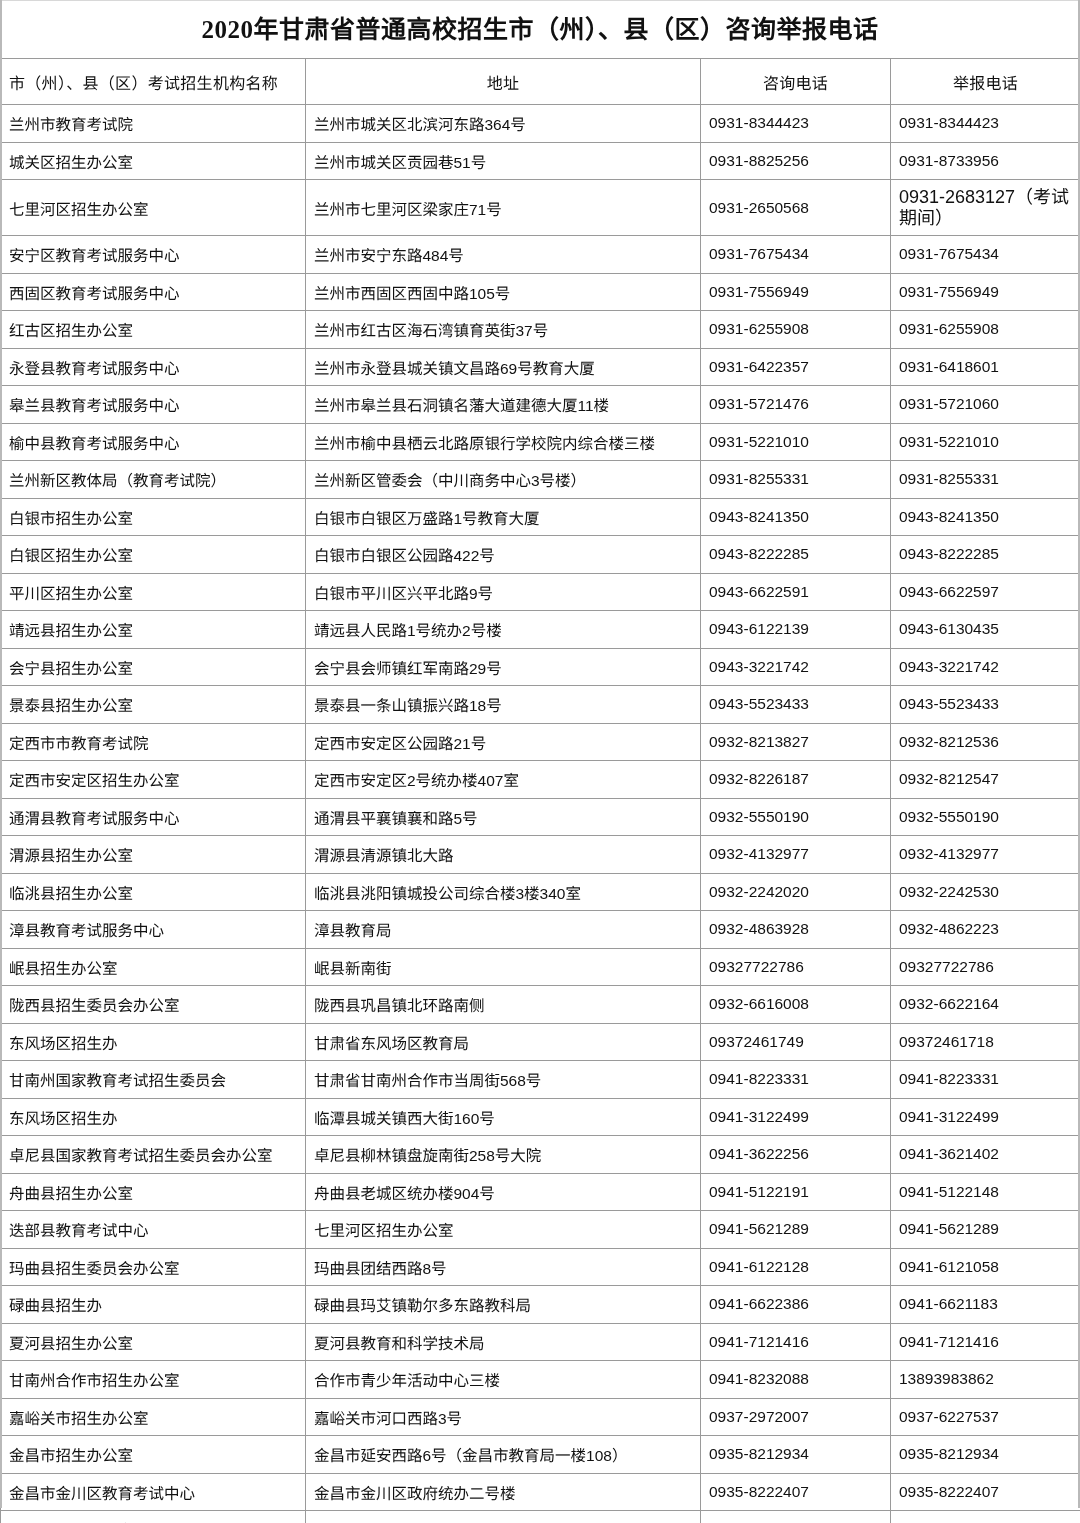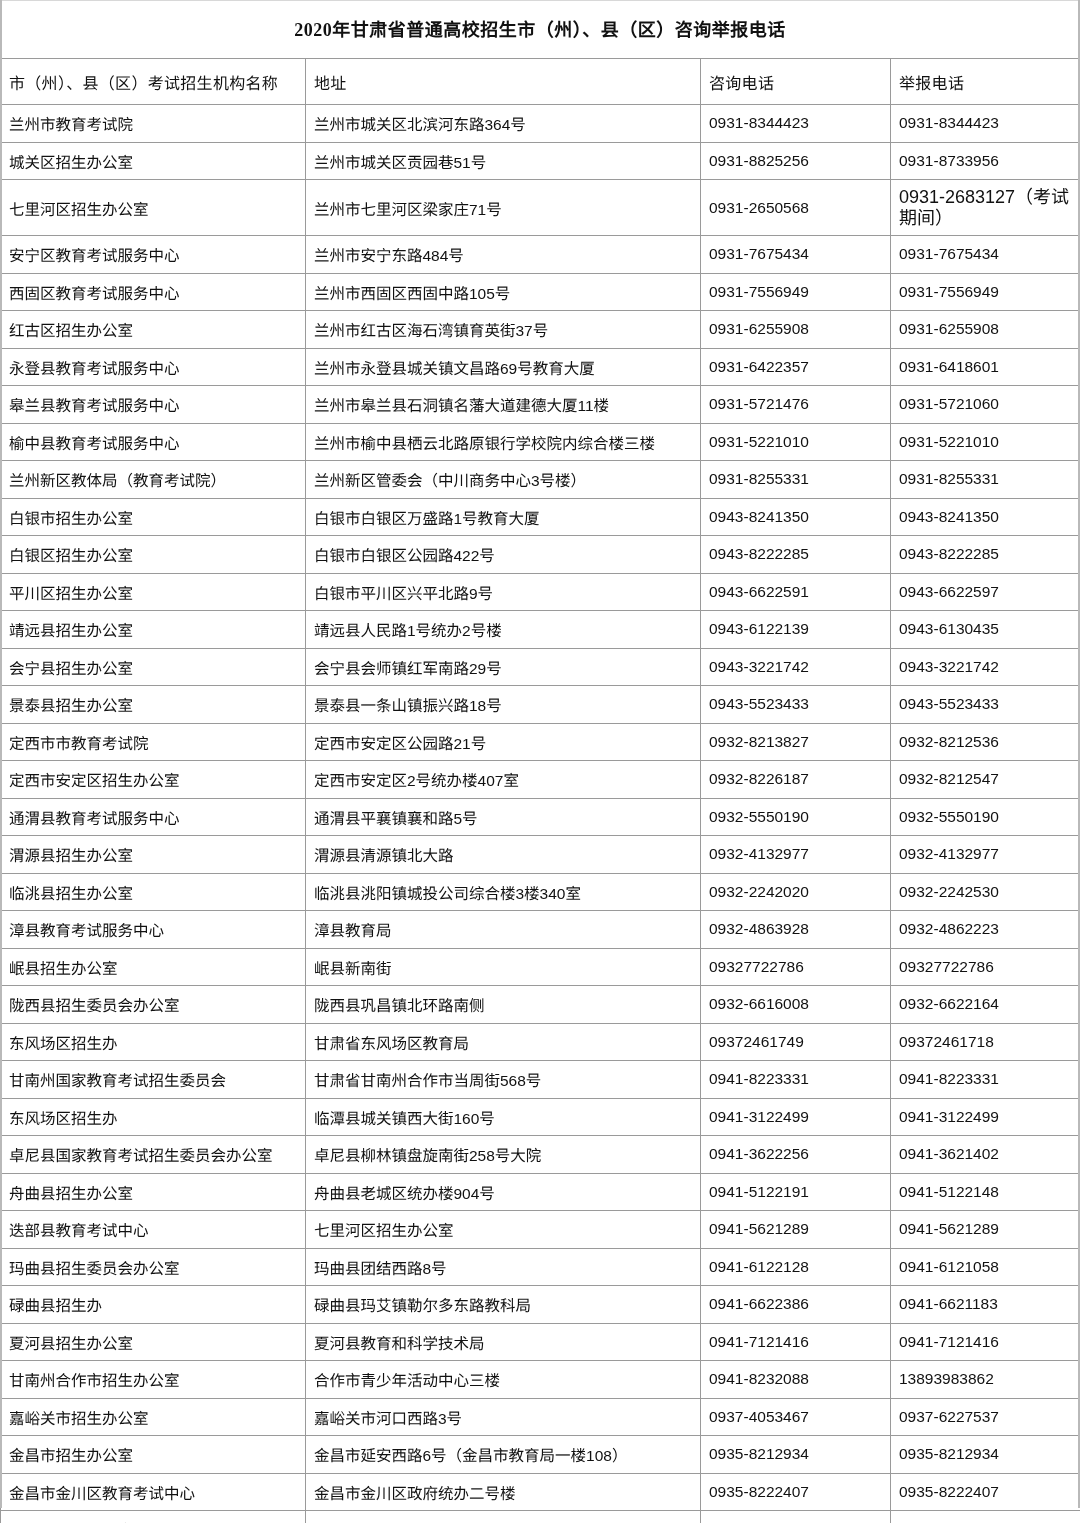--- a/index.html
+++ b/index.html
@@ -22,21 +22,21 @@
     box-sizing: border-box;
     padding: 0;
     background: #ffffff;
     overflow: hidden;
   }
   .doc-title {
     width: 1080px;
     height: 58px;
     line-height: 58px;
     text-align: center;
-    font-size: 18px;
+    font-size: 25px;
     font-weight: bold;
     font-family: "Liberation Serif", "DejaVu Serif", serif;
     letter-spacing: 0.5px;
     color: #111111;
     white-space: nowrap;
     box-sizing: border-box;
     border-left: 2px solid #b9b9b9;
     border-right: 2px solid #b9b9b9;
     border-top: 1px solid #d8d8d8;
   }
@@ -55,21 +55,21 @@
   table.phone-table td {
     border: 1px solid #9a9a9a;
     padding: 0 8px;
     font-size: 15.5px;
     vertical-align: middle;
     color: #111111;
     overflow: hidden;
   }
   table.phone-table thead th {
     height: 45px;
-    text-align: left;
+    text-align: center;
     font-weight: normal;
     font-family: "Liberation Serif", "DejaVu Serif", serif;
     font-size: 16px;
     letter-spacing: 0.3px;
   }
   table.phone-table thead th.th-org {
     text-align: left;
   }
   table.phone-table tbody td {
     height: 36.5px;
@@ -322,21 +322,21 @@
         </tr>
         <tr>
           <td>甘南州合作市招生办公室</td>
           <td>合作市青少年活动中心三楼</td>
           <td>0941-8232088</td>
           <td>13893983862</td>
         </tr>
         <tr>
           <td>嘉峪关市招生办公室</td>
           <td>嘉峪关市河口西路3号</td>
-          <td>0937-4053467</td>
+          <td>0937-2972007</td>
           <td>0937-6227537</td>
         </tr>
         <tr>
           <td>金昌市招生办公室</td>
           <td>金昌市延安西路6号（金昌市教育局一楼108）</td>
           <td>0935-8212934</td>
           <td>0935-8212934</td>
         </tr>
         <tr>
           <td>金昌市金川区教育考试中心</td>

